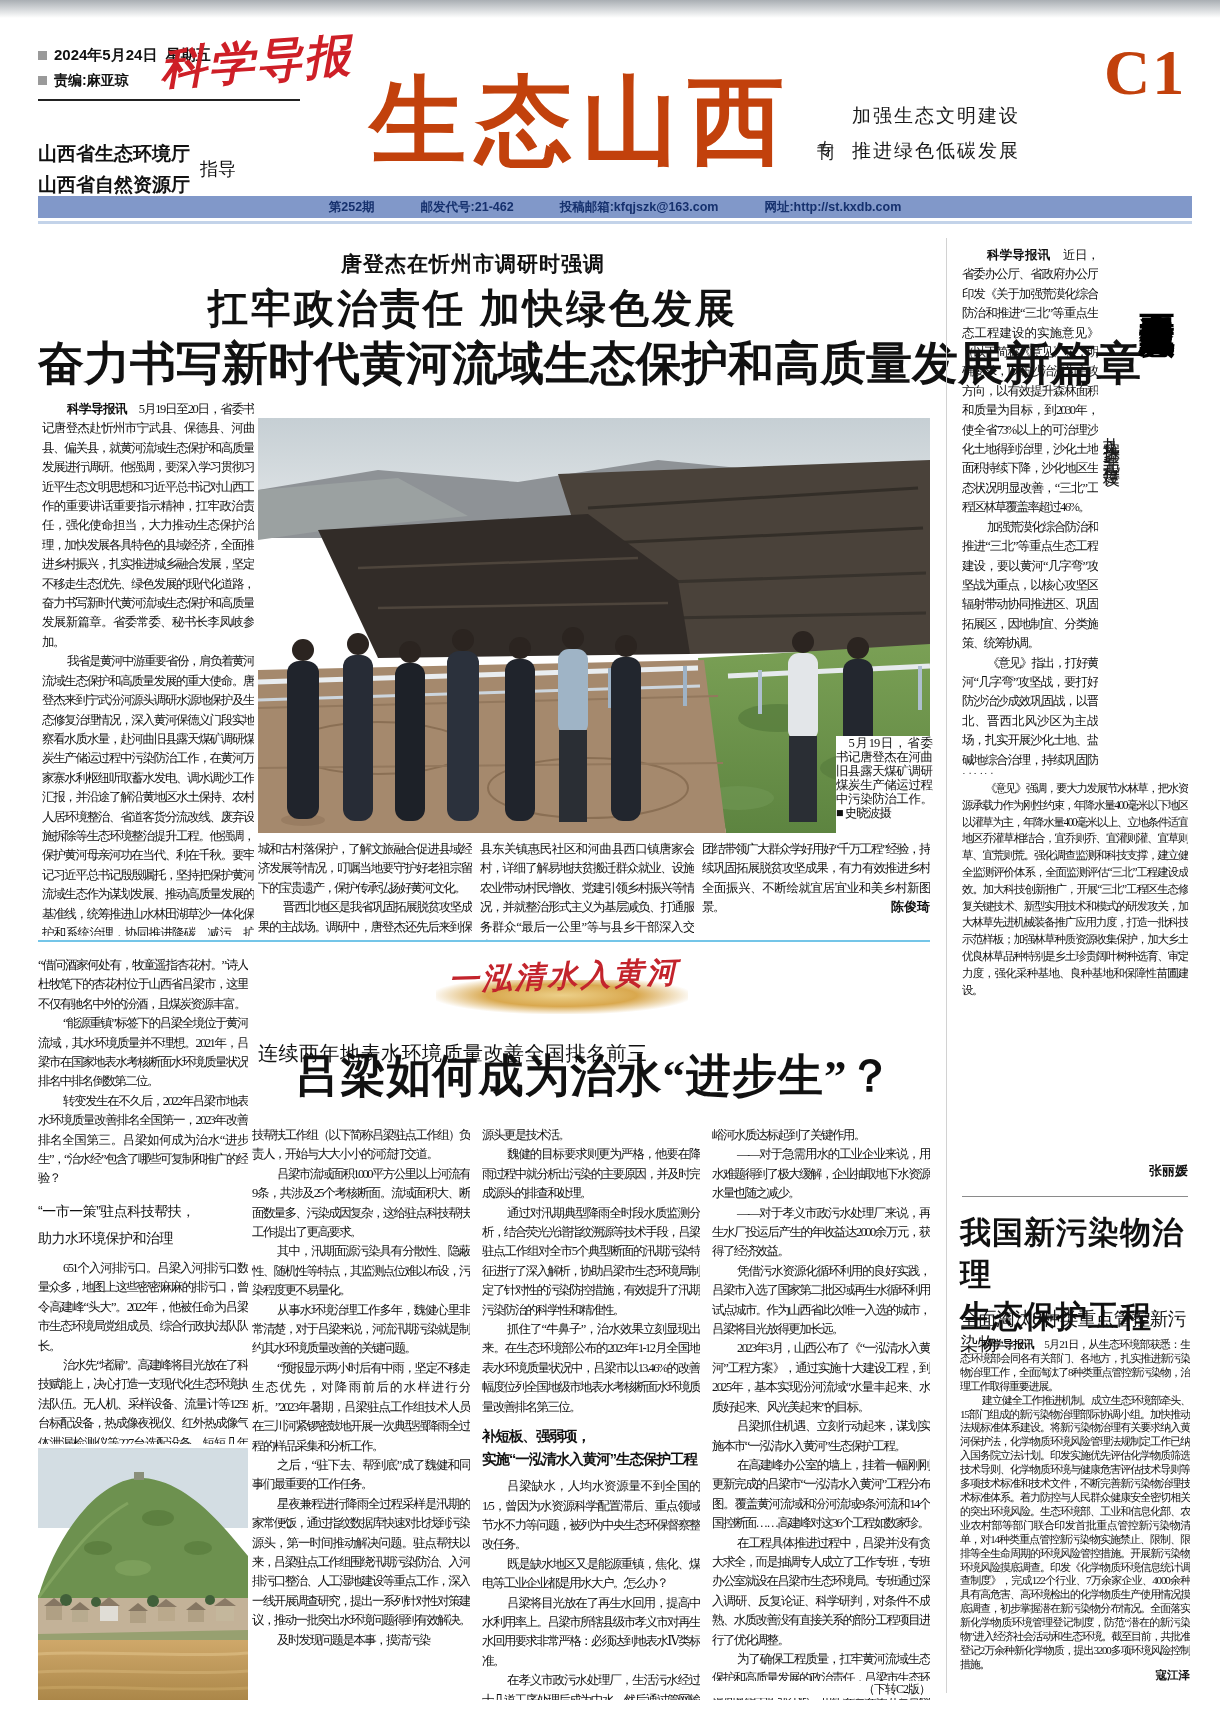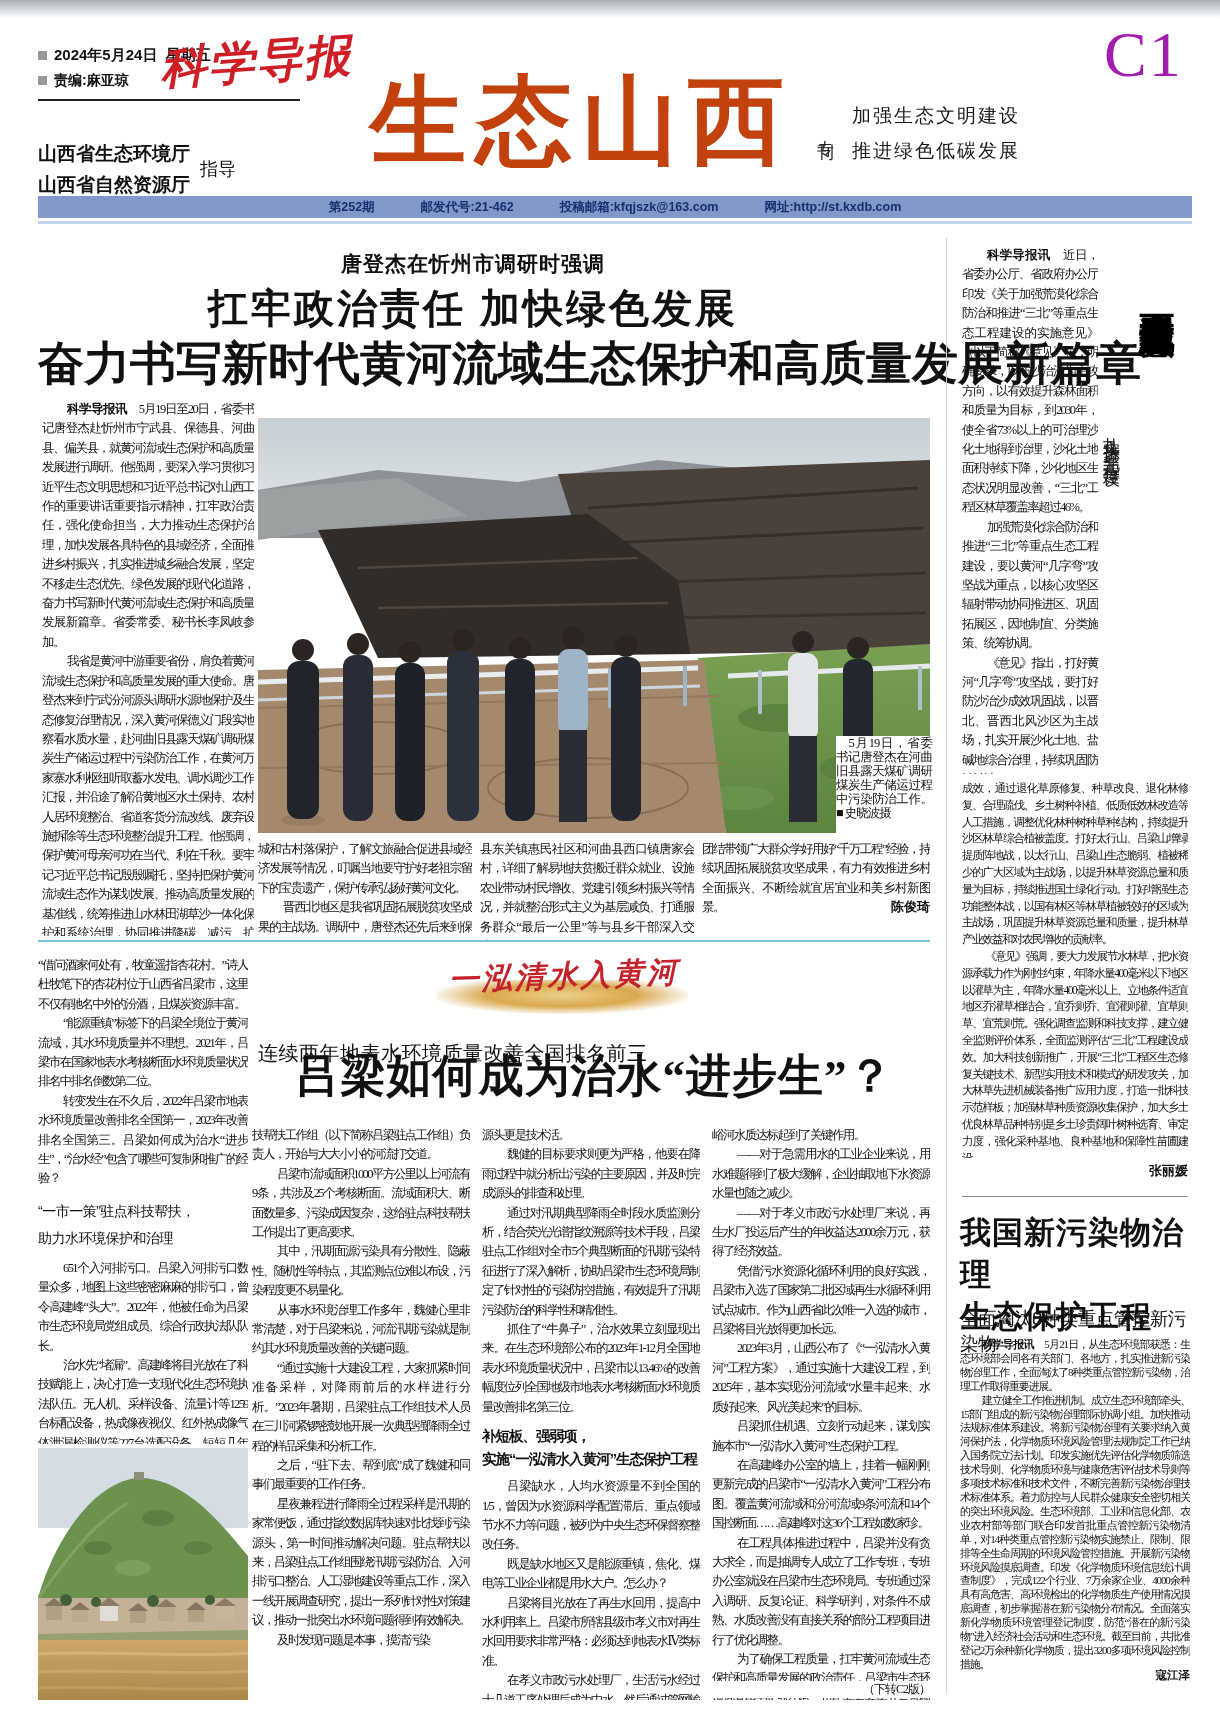--- a/index.html
+++ b/index.html
@@ -16,21 +16,21 @@
   .meta-rule{left:38px;top:99px;width:262px;height:2px;background:#222;}
   .guide{left:38px;top:138px;display:flex;align-items:center;gap:10px;}
   .guide .names div{font-family:"Liberation Sans",sans-serif;font-size:19px;font-weight:700;line-height:31px;}
   .guide .glabel{font-family:"Liberation Sans",sans-serif;font-size:18px;}
   .script-logo{left:160px;top:30px;width:230px;font-size:46px;font-weight:900;font-style:italic;
     color:#ce1f27;transform:rotate(-4deg);letter-spacing:2px;}
   .masthead{left:370px;top:74px;width:450px;font-size:96px;font-weight:900;color:#c2410c;
     letter-spacing:10px;line-height:1;white-space:nowrap;}
   .zhuankan{left:814px;top:126px;writing-mode:vertical-rl;font-size:17px;letter-spacing:5px;color:#222;}
   .slogan{left:852px;top:98px;font-size:19px;line-height:35px;letter-spacing:2px;color:#1a1a1a;}
-  .edition{left:1104px;top:18px;font-size:64px;font-weight:400;color:#a21caf;letter-spacing:2px;}
+  .edition{left:1104px;top:36px;font-size:64px;font-weight:700;color:#c2410c;letter-spacing:2px;}
   
   .infobar{left:38px;top:196px;width:1154px;height:22px;background:#8198c9;
     display:flex;align-items:center;justify-content:center;gap:46px;
     font-family:"Liberation Sans",sans-serif;font-size:12.5px;font-weight:600;color:#15306d;}
   .infobar-sub{left:38px;top:221px;width:1154px;height:3px;background:#c3d3e9;}
   
   .bt{font-size:12.5px;letter-spacing:-1.6px;line-height:19.4px;text-align:justify;overflow:hidden;}
   .bt p{margin:0;text-indent:2em;}
   .bt p.cont{text-indent:0;}
   .bt p b{font-family:"Liberation Sans",sans-serif;font-weight:700;letter-spacing:-1px;}
@@ -227,21 +227,20 @@
   <div class="abs vert-divider"></div>
 
   <div class="abs rail-narrow bt">
       <p><b>科学导报讯　</b>近日，省委办公厅、省政府办公厅印发《关于加强荒漠化综合防治和推进“三北”等重点生态工程建设的实施意见》（以下简称《意见》），明确要求，以防沙治沙为主攻方向，以有效提升森林面积和质量为目标，到2030年，使全省73%以上的可治理沙化土地得到治理，沙化土地面积持续下降，沙化地区生态状况明显改善，“三北”工程区林草覆盖率超过46%。</p>
       <p>加强荒漠化综合防治和推进“三北”等重点生态工程建设，要以黄河“几字弯”攻坚战为重点，以核心攻坚区辐射带动协同推进区、巩固拓展区，因地制宜、分类施策、统筹协调。</p>
       <p>《意见》指出，打好黄河“几字弯”攻坚战，要打好防沙治沙成效巩固战，以晋北、晋西北风沙区为主战场，扎实开展沙化土地、盐碱地综合治理，持续巩固防沙治沙</p>
     </div>
   <div class="abs rail-subtitle">扎实推进『三北』工程建设</div>
   <div class="abs rail-title">山西出台重点生态工程建设实施意见</div>
   <div class="abs rail-wide bt">
-      <p class="cont">成效，通过退化草原修复、种草改良、退化林修复、合理疏伐、乡土树种补植、低质低效林改造等人工措施，调整优化林种树种草种结构，持续提升沙区林草综合植被盖度。打好太行山、吕梁山增绿提质阵地战，以太行山、吕梁山生态脆弱、植被稀少的广大区域为主战场，以提升林草资源总量和质量为目标，持续推进国土绿化行动。打好增强生态功能整体战，以国有林区等林草植被较好的区域为主战场，巩固提升林草资源总量和质量，提升林草产业效益和对农民增收的贡献率。</p>
       <p>《意见》强调，要大力发展节水林草，把水资源承载力作为刚性约束，年降水量400毫米以下地区以灌草为主，年降水量400毫米以上、立地条件适宜地区乔灌草相结合，宜乔则乔、宜灌则灌、宜草则草、宜荒则荒。强化调查监测和科技支撑，建立健全监测评价体系，全面监测评估“三北”工程建设成效。加大科技创新推广，开展“三北”工程区生态修复关键技术、新型实用技术和模式的研发攻关，加大林草先进机械装备推广应用力度，打造一批科技示范样板；加强林草种质资源收集保护，加大乡土优良林草品种特别是乡土珍贵阔叶树种选育、审定力度，强化采种基地、良种基地和保障性苗圃建设。</p>
     </div>
   <div class="abs rail-byline">张丽媛</div>
   <div class="abs rail-rule"></div>
 
   <div class="abs pol-title">我国新污染物治理
 生态保护工程</div>
   <div class="abs pol-subtitle">全面淘汰8种类重点管控新污染物</div>
   <div class="abs pol-body bt">
       <p><b>科学导报讯　</b>5月21日，从生态环境部获悉：生态环境部会同各有关部门、各地方，扎实推进新污染物治理工作，全面淘汰了8种类重点管控新污染物，治理工作取得重要进展。</p>
@@ -307,21 +306,21 @@
       <path d="M0,224 C70,220 140,228 210,223" stroke="#d8b87c" stroke-width="3" fill="none" opacity="0.5"></path>
       <path d="M0,240 C60,237 150,244 210,240" stroke="#c9a765" stroke-width="3" fill="none" opacity="0.6"></path>
     </svg>
   </div>
 
   <div class="abs ll-col2 bt">
       <p class="cont">技帮扶工作组（以下简称吕梁驻点工作组）负责人，开始与大大小小的河流打交道。</p>
       <p>吕梁市流域面积1000平方公里以上河流有9条，共涉及25个考核断面。流域面积大、断面数量多、污染成因复杂，这给驻点科技帮扶工作提出了更高要求。</p>
       <p>其中，汛期面源污染具有分散性、隐蔽性、随机性等特点，其监测点位难以布设，污染程度更不易量化。</p>
       <p>从事水环境治理工作多年，魏健心里非常清楚，对于吕梁来说，河流汛期污染就是制约其水环境质量改善的关键问题。</p>
-      <p>“通过实施十大建设工程，大家抓紧时间准备采样，对降雨前后的水样进行分析。”2023年暑期，吕梁驻点工作组技术人员在三川河紧锣密鼓地开展一次典型强降雨全过程的样品采集和分析工作。</p>
+      <p>“预报显示两小时后有中雨，坚定不移走生态优先，对降雨前后的水样进行分析。”2023年暑期，吕梁驻点工作组技术人员在三川河紧锣密鼓地开展一次典型强降雨全过程的样品采集和分析工作。</p>
       <p>之后，“驻下去、帮到底”成了魏健和同事们最重要的工作任务。</p>
       <p>星夜兼程进行降雨全过程采样是汛期的家常便饭，通过指纹数据库快速对比找到污染源头，第一时间推动解决问题。驻点帮扶以来，吕梁驻点工作组围绕汛期污染防治、入河排污口整治、人工湿地建设等重点工作，深入一线开展调查研究，提出一系列针对性对策建议，推动一批突出水环境问题得到有效解决。</p>
       <p>及时发现问题是本事，摸清污染</p>
     </div>
   <div class="abs ll-col3 bt">
       <p class="cont">源头更是技术活。</p>
       <p>魏健的目标要求则更为严格，他要在降雨过程中就分析出污染的主要原因，并及时完成源头的排查和处理。</p>
       <p>通过对汛期典型降雨全时段水质监测分析，结合荧光光谱指纹溯源等技术手段，吕梁驻点工作组对全市5个典型断面的汛期污染特征进行了深入解析，协助吕梁市生态环境局制定了针对性的污染防控措施，有效提升了汛期污染防治的科学性和精准性。</p>
       <p>抓住了“牛鼻子”，治水效果立刻显现出来。在生态环境部公布的2023年1-12月全国地表水环境质量状况中，吕梁市以13.46%的改善幅度位列全国地级市地表水考核断面水环境质量改善排名第三位。</p>
       <p class="inhead2">补短板、强弱项，

